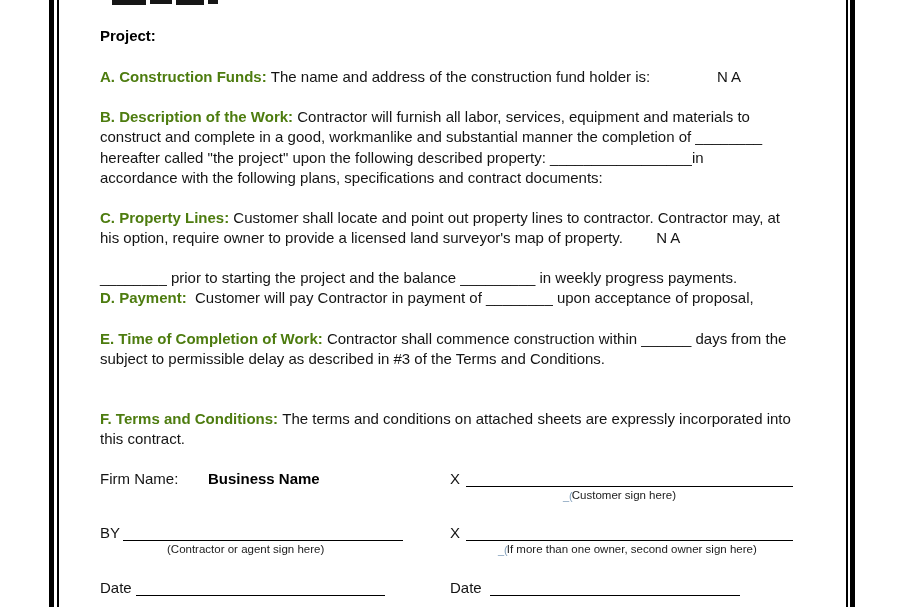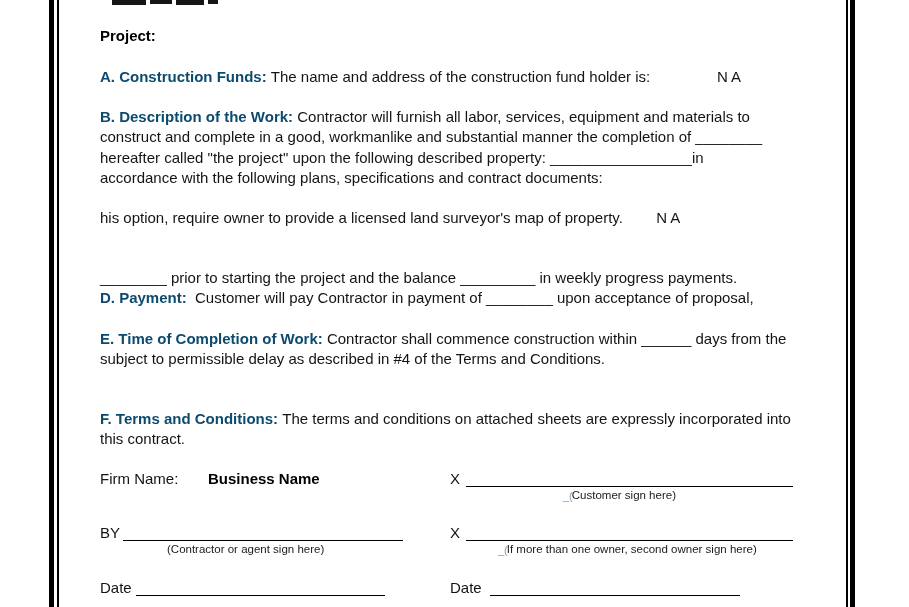--- a/index.html
+++ b/index.html
@@ -11,21 +11,21 @@
   .vline{position:absolute;top:0;bottom:0;background:#000;}
   .bl-thick{left:49px;width:5px;}
   .bl-thin{left:57px;width:2px;}
   .br-thin{left:846px;width:2px;}
   .br-thick{left:850px;width:5px;}
   .clip-frag{position:absolute;top:0;left:112px;height:5px;}
   .clip-frag i{position:absolute;top:0;background:#161616;display:block;}
   .heading{position:absolute;left:100px;top:27px;font-size:15px;font-weight:bold;color:#000;white-space:nowrap;}
   .section{position:absolute;left:100px;width:762px;font-size:15px;line-height:20.3px;}
   .section .line{white-space:nowrap;}
-  .section b{color:#0c4a6e;}
+  .section b{color:#4d7c0f;}
   .sig-row{position:absolute;left:0;top:0;width:899px;height:18px;font-size:15px;}
   .sig-row .lbl{position:absolute;top:0;white-space:nowrap;}
   .sig-row .bold{font-weight:bold;color:#000;}
   .ul{position:absolute;top:1px;height:15px;border-bottom:1.6px solid #000;}
   .hint{position:absolute;font-size:11.5px;color:#1a1a1a;white-space:nowrap;}
   .mark{color:#7f9db9;font-size:11px;position:relative;top:1px;margin-right:-1px;}
 </style>
 </head>
 <body>
 
@@ -49,29 +49,30 @@
       <div class="section" style="top: 67px;">
         <div class="line"><b>A. Construction Funds:</b>&nbsp;The name and address of the construction fund holder is:&nbsp;&nbsp;&nbsp;&nbsp;&nbsp;&nbsp;&nbsp;&nbsp;&nbsp;&nbsp;&nbsp;&nbsp;&nbsp;&nbsp;&nbsp;&nbsp;N A</div>
       </div>
       <div class="section" style="top: 107px;">
         <div class="line"><b>B. Description of the Work:</b>&nbsp;Contractor will furnish all labor, services, equipment and materials to</div>
         <div class="line">construct and complete in a good, workmanlike and substantial manner the completion of ________</div>
         <div class="line">hereafter called "the project" upon the following described property: _________________in</div>
         <div class="line">accordance with the following plans, specifications and contract documents:</div>
       </div>
       <div class="section" style="top: 208px;">
+        <div class="line"><b>C. Property Lines:</b>&nbsp;Customer shall locate and point out property lines to contractor. Contractor may, at</div>
         <div class="line">his option, require owner to provide a licensed land surveyor's map of property.&nbsp;&nbsp;&nbsp;&nbsp;&nbsp;&nbsp;&nbsp;&nbsp;N A</div>
       </div>
       <div class="section" style="top: 268px;">
         <div class="line">________ prior to starting the project and the balance _________ in weekly progress payments.</div>
         <div class="line"><b>D. Payment:</b>&nbsp;&nbsp;Customer will pay Contractor in payment of ________ upon acceptance of proposal,</div>
       </div>
       <div class="section" style="top: 329px;">
         <div class="line"><b>E. Time of Completion of Work:</b>&nbsp;Contractor shall commence construction within ______ days from the</div>
-        <div class="line">subject to permissible delay as described in #4 of the Terms and Conditions.</div>
+        <div class="line">subject to permissible delay as described in #3 of the Terms and Conditions.</div>
       </div>
       <div class="section" style="top: 409px;">
         <div class="line"><b>F. Terms and Conditions:</b>&nbsp;The terms and conditions on attached sheets are expressly incorporated into</div>
         <div class="line">this contract.</div>
       </div>
     </div>
 
   <div class="sig-row" style="top:470px">
     <span class="lbl" style="left:100px">Firm Name:</span>
     <span class="lbl bold" style="left:208px">Business Name</span>

